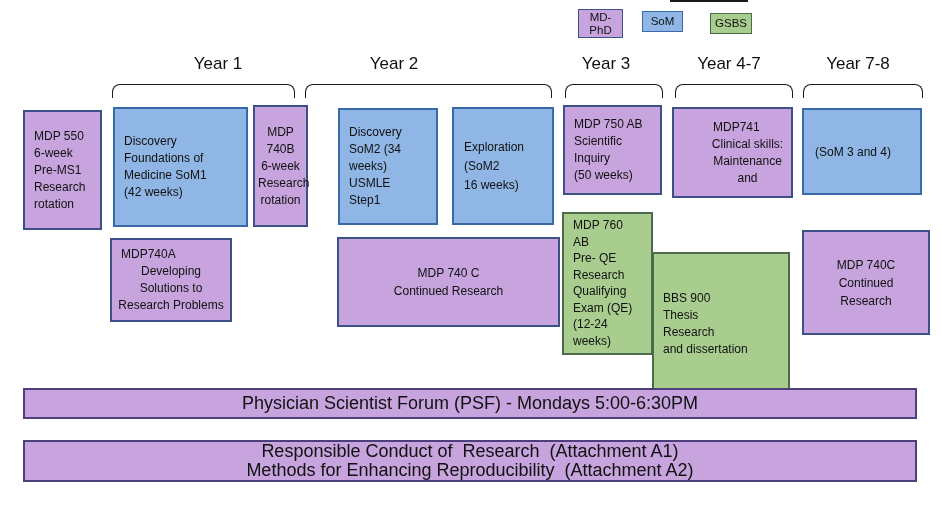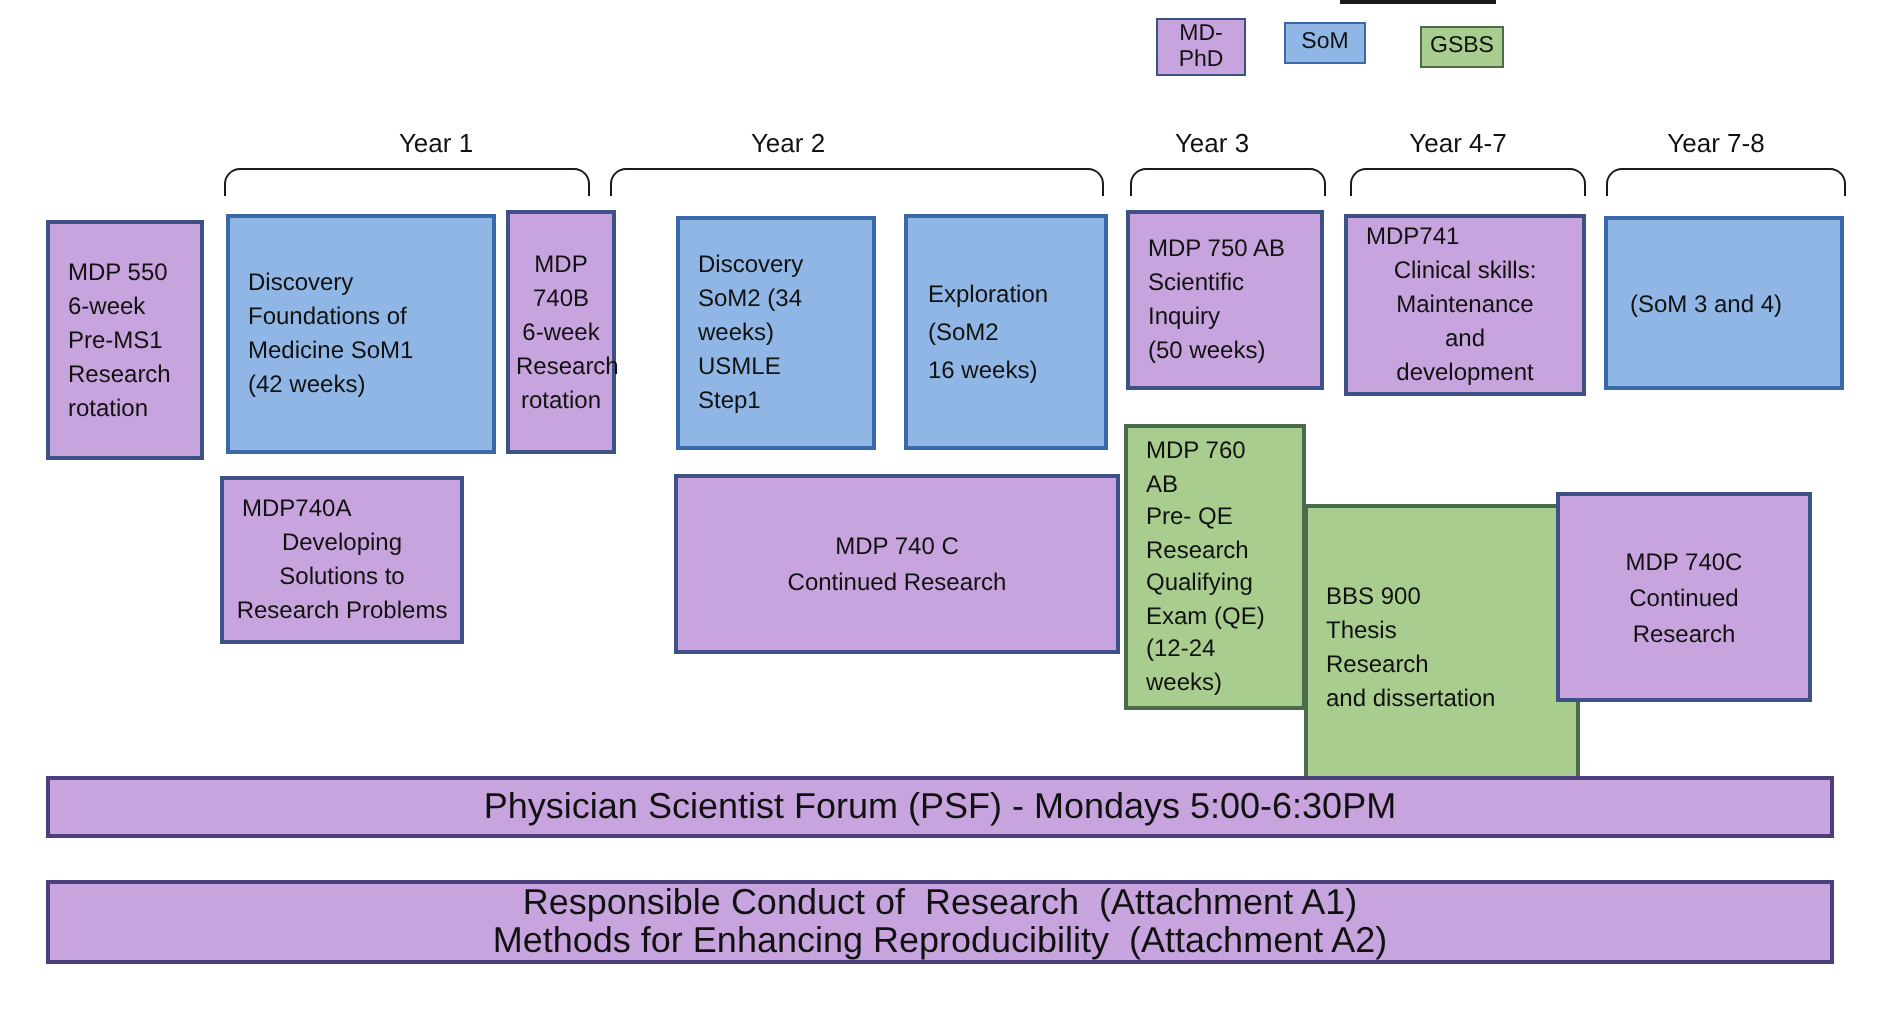--- a/index.html
+++ b/index.html
@@ -14,21 +14,21 @@
   .legend-box{
     position:absolute;display:flex;align-items:center;justify-content:center;
     text-align:center;font-size:11.5px;line-height:13px;white-space:pre-line;
     box-sizing:border-box;border:1.5px solid #3e5186;
   }
   #legend-md-phd{left:578px;top:9px;width:45px;height:29px;background:var(--md-phd-fill,#c7a4dd);border-color:var(--md-phd-border,#3e5186);}
   #legend-som{left:642px;top:11px;width:41px;height:21px;background:var(--som-fill,#8fb6e4);border-color:var(--som-border,#3a69a8);}
   #legend-gsbs{left:710px;top:13px;width:42px;height:21px;background:var(--gsbs-fill,#a8cd8e);border-color:var(--gsbs-border,#4c6b4a);}
 
   
-  .year-label{position:absolute;top:64px;transform:translateX(-50%);font-size:13px;white-space:nowrap;color:var(--text,#111);}
+  .year-label{position:absolute;top:54px;transform:translateX(-50%);font-size:17px;white-space:nowrap;color:var(--text,#111);}
   #ylabel-0{left:218px;} #ylabel-1{left:394px;} #ylabel-2{left:606px;} #ylabel-3{left:729px;} #ylabel-4{left:858px;}
   .bracket{
     position:absolute;top:84px;height:14px;box-sizing:border-box;
     border:1.6px solid var(--bracket,#1a1a1a);border-bottom:none;border-radius:8px 8px 0 0;
   }
   #bracket-0{left:112px;width:183px;}
   #bracket-1{left:305px;width:247px;}
   #bracket-2{left:565px;width:98px;}
   #bracket-3{left:675px;width:118px;}
   #bracket-4{left:803px;width:120px;}
@@ -43,27 +43,27 @@
   .box.purple{background:var(--md-phd-fill,#c7a4dd);border-color:var(--md-phd-border,#3e5186);}
   .box.blue{background:var(--som-fill,#8fb6e4);border-color:var(--som-border,#3a69a8);}
   .box.green{background:var(--gsbs-fill,#a8cd8e);border-color:var(--gsbs-border,#4c6b4a);}
 
   #box-mdp550{left:23px;top:110px;width:79px;height:120px;}
   #box-discovery-som1{left:113px;top:107px;width:135px;height:120px;}
   #box-mdp740b{left:253px;top:105px;width:55px;height:122px;}
   #box-discovery-som2{left:338px;top:108px;width:100px;height:117px;}
   #box-exploration{left:452px;top:107px;width:102px;height:118px;line-height:19px;}
   #box-mdp750ab{left:563px;top:105px;width:99px;height:90px;}
-  #box-mdp741{left:672px;top:107px;width:121px;height:91px;}
+  #box-mdp741{left:672px;top:107px;width:121px;height:91px;padding-left:30px;}
   #box-horizons{left:802px;top:108px;width:120px;height:87px;line-height:18px;}
   #box-mdp740a{left:110px;top:238px;width:122px;height:84px;}
   #box-mdp740c-mid{left:337px;top:237px;width:223px;height:90px;line-height:18px;}
   #box-mdp760{left:562px;top:212px;width:91px;height:143px;justify-content:flex-start;padding-top:3px;line-height:16.5px;}
   #box-bbs900{left:652px;top:212px;width:138px;height:143px;margin-top:40px;}
-  #box-mdp740c-right{left:778px;top:230px;width:128px;height:105px;line-height:18px;margin-top:16px;}
+  #box-mdp740c-right{left:802px;top:230px;width:128px;height:105px;line-height:18px;}
 
   
   #box-mdp740b .line,#box-mdp740c-mid .line,#box-mdp740c-right .line,
   #box-mdp741 .line,#box-mdp740a .line{text-align:center;padding:0 3px;}
   #box-mdp741 .line:first-child,#box-mdp740a .line:first-child{text-align:left;padding-left:9px;}
   #box-horizons .line{padding-left:11px;}
   #box-exploration .line{padding-left:10px;}
 
   
   .banner{
@@ -136,21 +136,20 @@
         <div class="line">MDP 750 AB</div>
         <div class="line">Scientific</div>
         <div class="line">Inquiry</div>
         <div class="line">(50 weeks)</div>
       </div>
       <div id="box-mdp741" class="box purple">
         <div class="line">MDP741</div>
         <div class="line">Clinical skills:</div>
         <div class="line">Maintenance</div>
         <div class="line">and</div>
-        <div class="line">development</div>
       </div>
       <div id="box-horizons" class="box blue">
         <div class="line">(SoM 3 and 4)</div>
       </div>
       <div id="box-mdp740a" class="box purple">
         <div class="line">MDP740A</div>
         <div class="line">Developing</div>
         <div class="line">Solutions to</div>
         <div class="line">Research Problems</div>
       </div>

